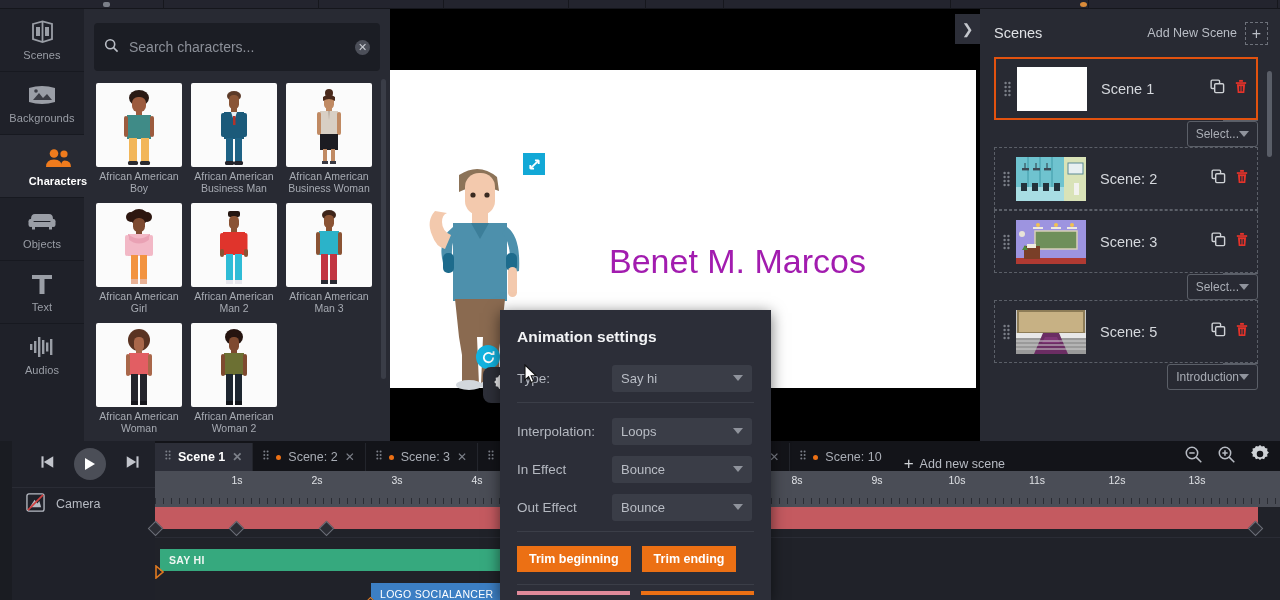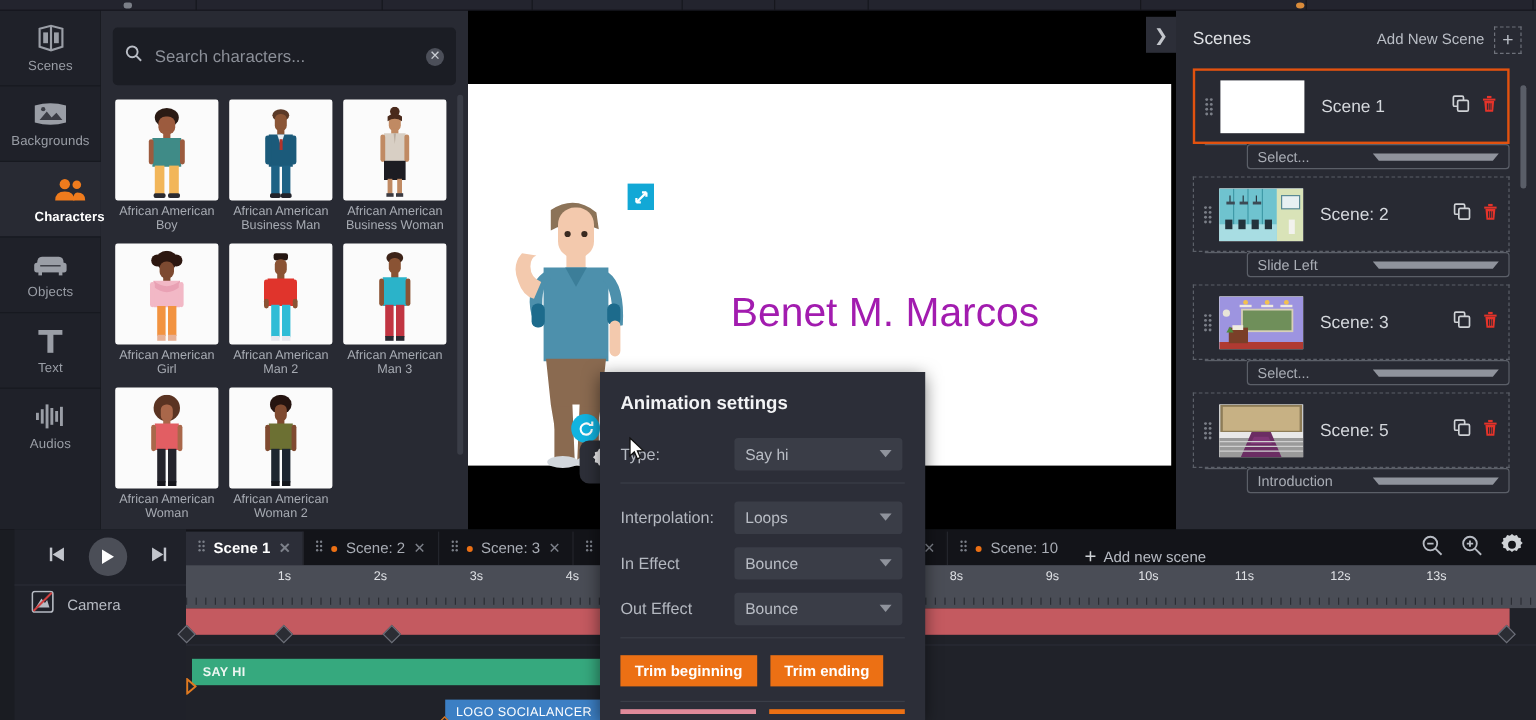--- a/index.html
+++ b/index.html
@@ -97,22 +97,22 @@
   #add-label { font-size:12.5px; color:#b9bdc5; margin-right:8px; cursor:pointer; }
   #add-plus { width:23px; height:23px; border:1px dashed #6d717a; color:#b9bdc5;
               font-size:16px; line-height:21px; text-align:center; cursor:pointer; }
   .scene-card { margin:0 22px 0 14px; height:63px; display:flex; align-items:center;
                 border:1px dashed #5b5f68; position:relative; padding:0 8px; }
   .scene-card.sel-scene { border:2px solid #e2520f; }
   .grip { width:7px; height:16px; flex:none; margin-right:6px; }
   .sc-thumb { width:70px; height:44px; background:#fff; flex:none; overflow:hidden; }
   .sc-name { flex:1; font-size:14.5px; color:#d5d8dd; padding-left:14px; }
   .sc-actions { display:flex; gap:9px; align-items:center; }
-  .trans-row { display:flex; align-items:flex-start; height:27px; margin:0 22px 0 14px;
-               position:relative; }
+  .trans-row { display:flex; align-items:flex-end; height:27px; margin:0 22px 0 14px;
+               position:relative;flex-direction:column; }
   .trans-line { width:35px; height:1px; background:#5b5f68; margin-left:10px; }
   .trans-sel { flex:1; height:21px; border:1px solid #5b5f68; border-radius:3px;
                display:flex; align-items:center; padding:0 8px; cursor:pointer; }
   .trans-sel span { flex:1; font-size:12px; color:#a9adb5; }
   #scenescroll { position:absolute; right:8px; top:62px; width:5px; height:86px;
                  background:#5a5e68; border-radius:3px; }
 
   
   #timeline { position:absolute; left:0; top:441px; width:1280px; height:159px;
               background:#1a1c22; z-index:2; }
@@ -655,27 +655,20 @@
             <g fill="#e5332a">
           <rect x="1.5" y="3.4" width="11" height="1.8"></rect>
               <rect x="5" y="1" width="4" height="2"></rect>
           <path d="M2.6 5.6 h8.8 l-.9 9.4 h-7 z"></path>
             </g>
           <g stroke="#282a33" stroke-width=".9">
               <path d="M5.4 7.6 v5.6 M7 7.6 v5.6 M8.6 7.6 v5.6"></path>
             </g>
           </svg>
       </span>
-    </div>
-  </div>
-  <div class="trans-row">
-    <div class="trans-line"></div>
-    <div class="trans-sel">
-      <span>Slide Left</span>
-      <span class="caret"></span>
     </div>
   </div>
 
   <div class="scene-card">
     <span class="grip">
       <svg width="7" height="16" viewBox="0 0 7 16">
           <g fill="#7b7f88">
         <circle cx="1.6" cy="2" r="1.2"></circle>
             <circle cx="5.4" cy="2" r="1.2"></circle>
         <circle cx="1.6" cy="6" r="1.2"></circle>

